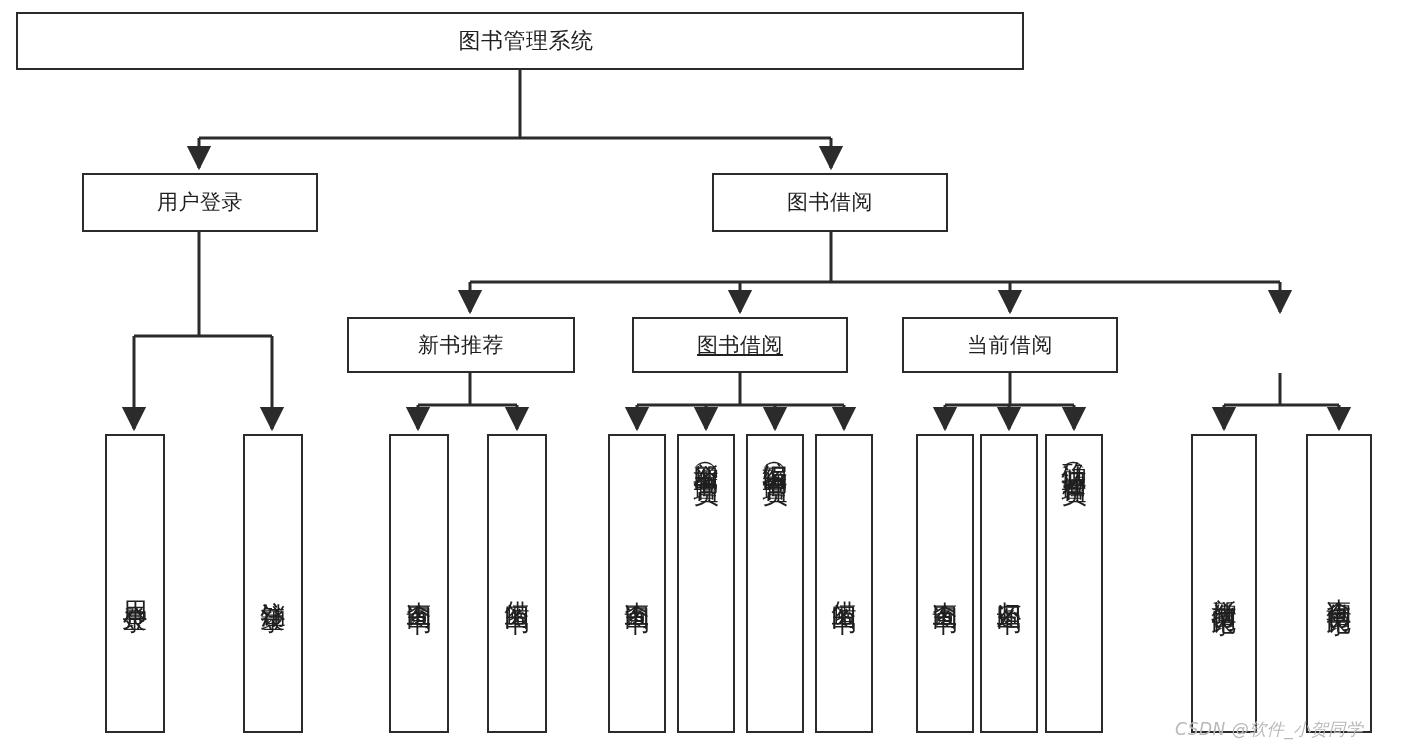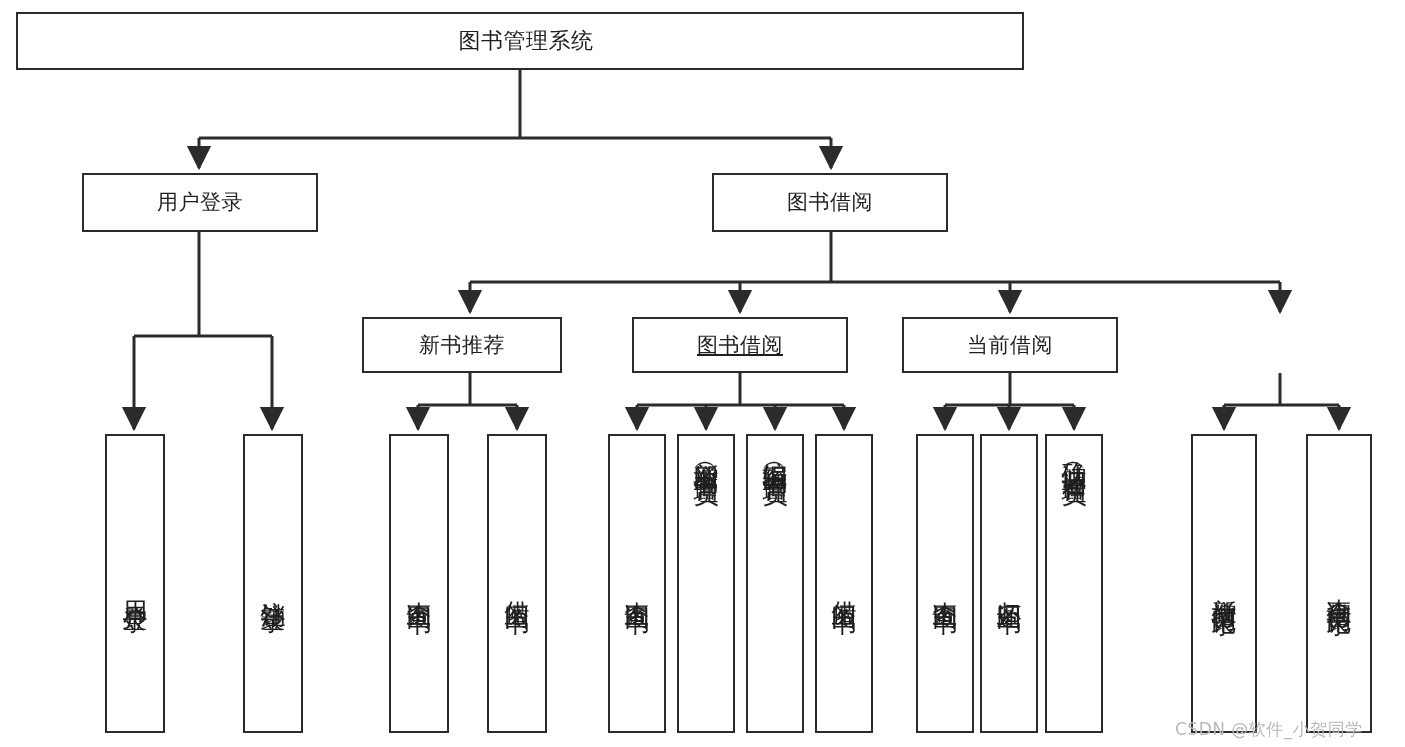--- a/index.html
+++ b/index.html
@@ -129,21 +129,21 @@
     <span class="label">图书管理系统</span>
   </div>
 
   <div class="node horiz" style="left:82px; top:173px; width:236px; height:59px;">
     <span class="label">用户登录</span>
   </div>
   <div class="node horiz" style="left:712px; top:173px; width:236px; height:59px;">
     <span class="label">图书借阅</span>
   </div>
 
-  <div class="node horiz" style="left:362px; top:317px; width:200px; height:56px;">
+  <div class="node horiz" style="left:347px; top:317px; width:228px; height:56px;">
     <span class="label">新书推荐</span>
   </div>
   <div class="node horiz" style="left:632px; top:317px; width:216px; height:56px;text-decoration:underline;">
     <span class="label">图书借阅</span>
   </div>
   <div class="node horiz" style="left:902px; top:317px; width:216px; height:56px;justify-content:center;">
     <span class="label">当前借阅</span>
   </div>
 
   <div class="node vert mid" style="left:105px; top:434px; width:60px; height:299px;">
@@ -179,15 +179,15 @@
   <div class="node vert" style="left:1045px; top:434px; width:58px; height:299px;">
     <span class="label">确认归还（管理员）</span>
   </div>
   <div class="node vert mid" style="left:1191px; top:434px; width:66px; height:299px;">
     <span class="label">新增借阅记录</span>
   </div>
   <div class="node vert mid" style="left:1306px; top:434px; width:66px; height:299px;">
     <span class="label">查询借阅记录</span>
   </div>
 
-  <div class="watermark" style="left:1175px; top:718px;">CSDN @软件_小贺同学</div>
+  <div class="watermark" style="left:1175px; top:718px;font-style:italic;">CSDN @软件_小贺同学</div>
 
 </div>
 
 </body></html>

